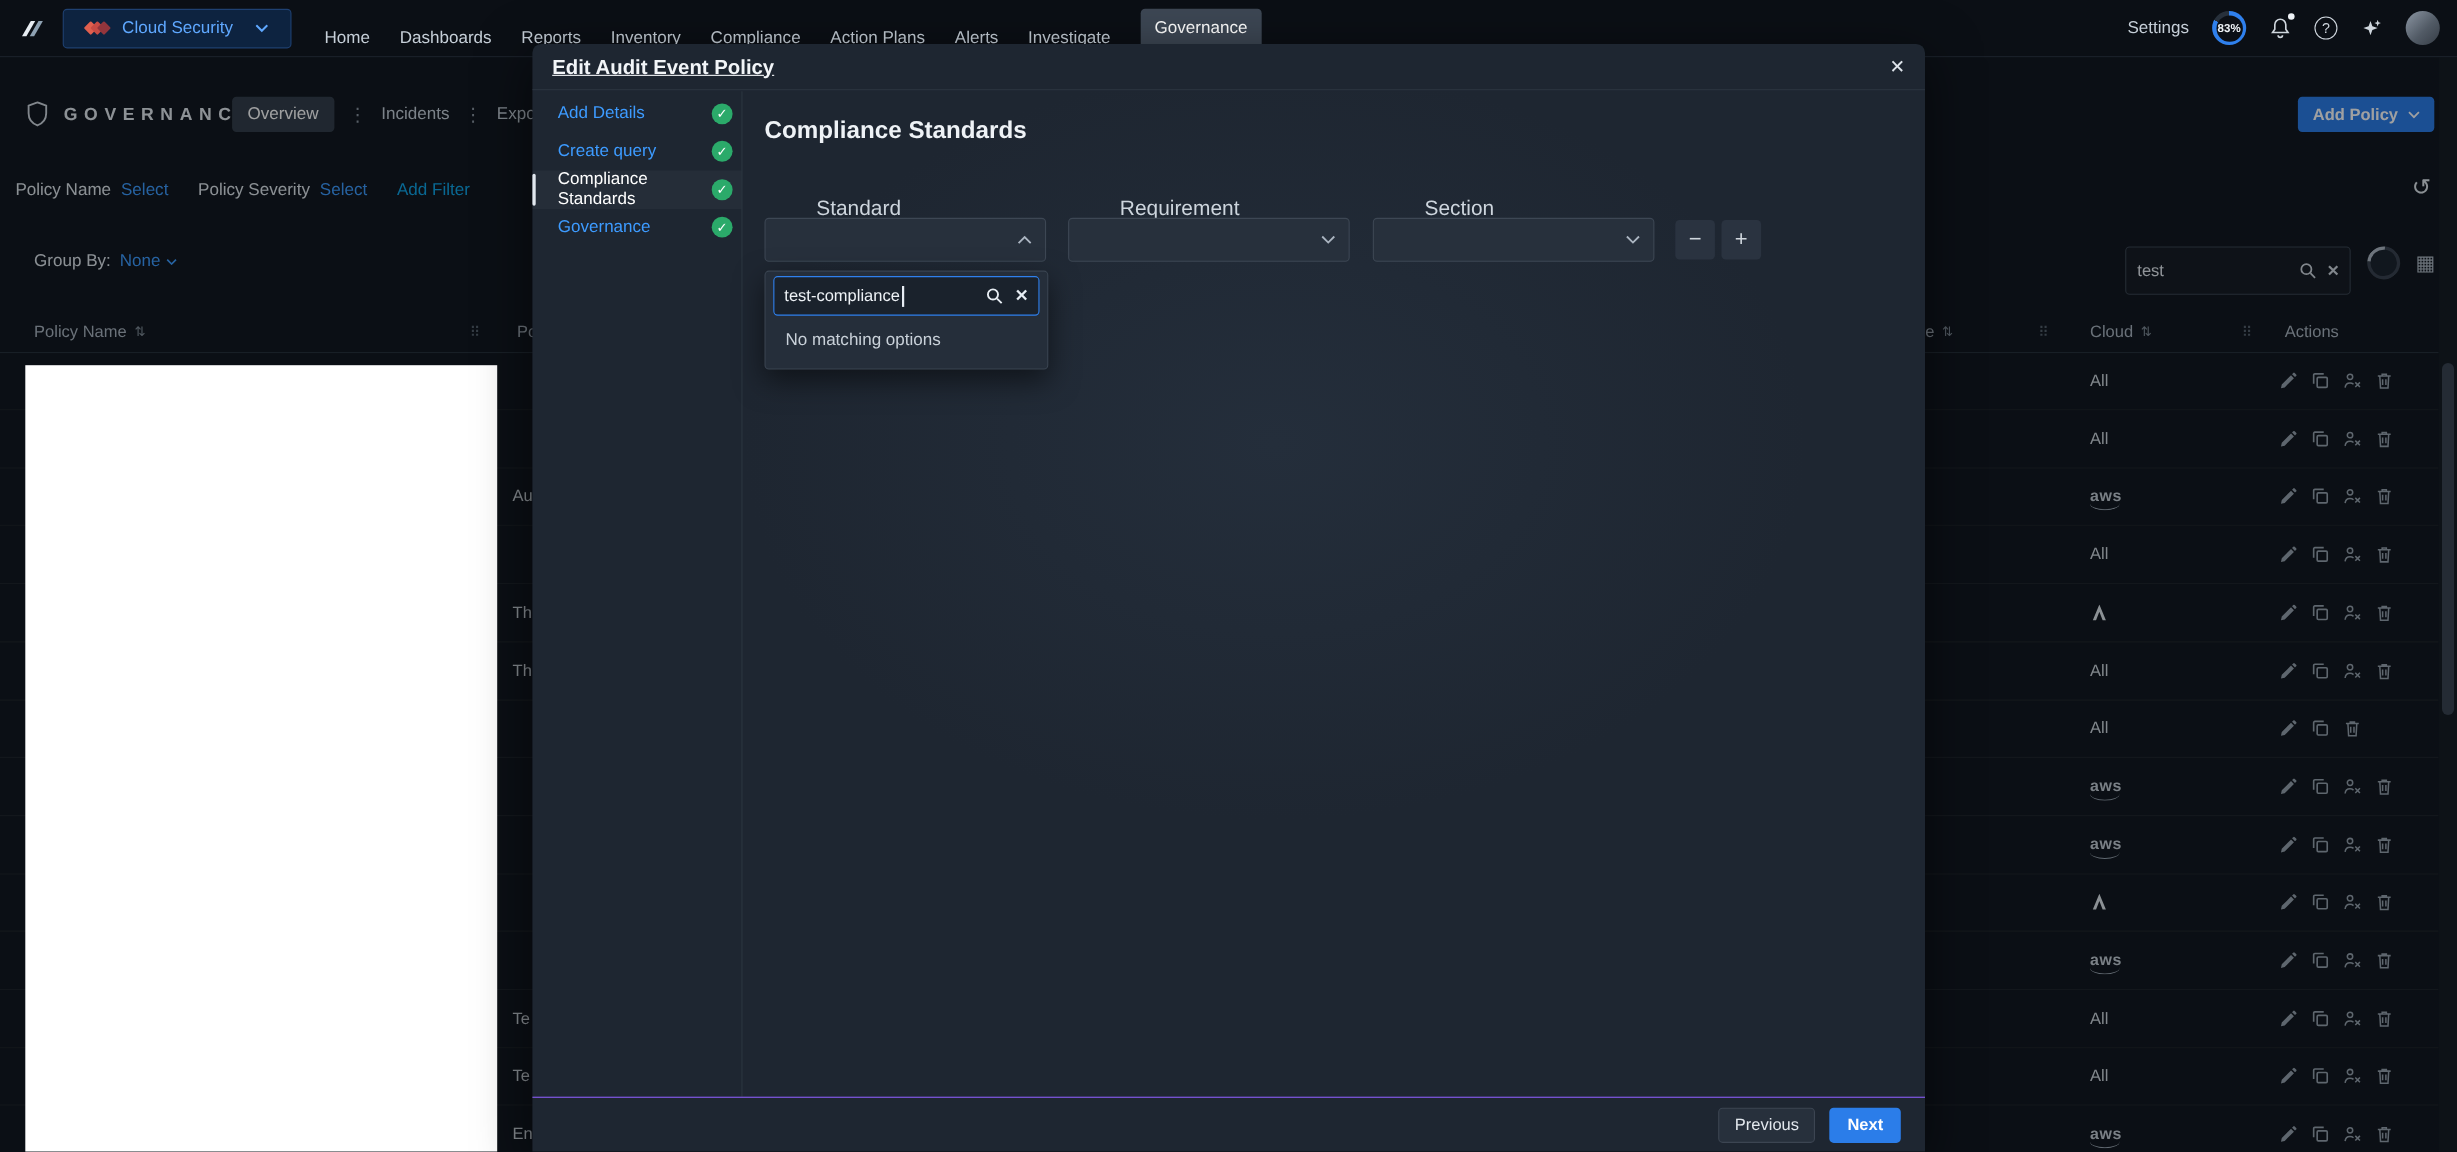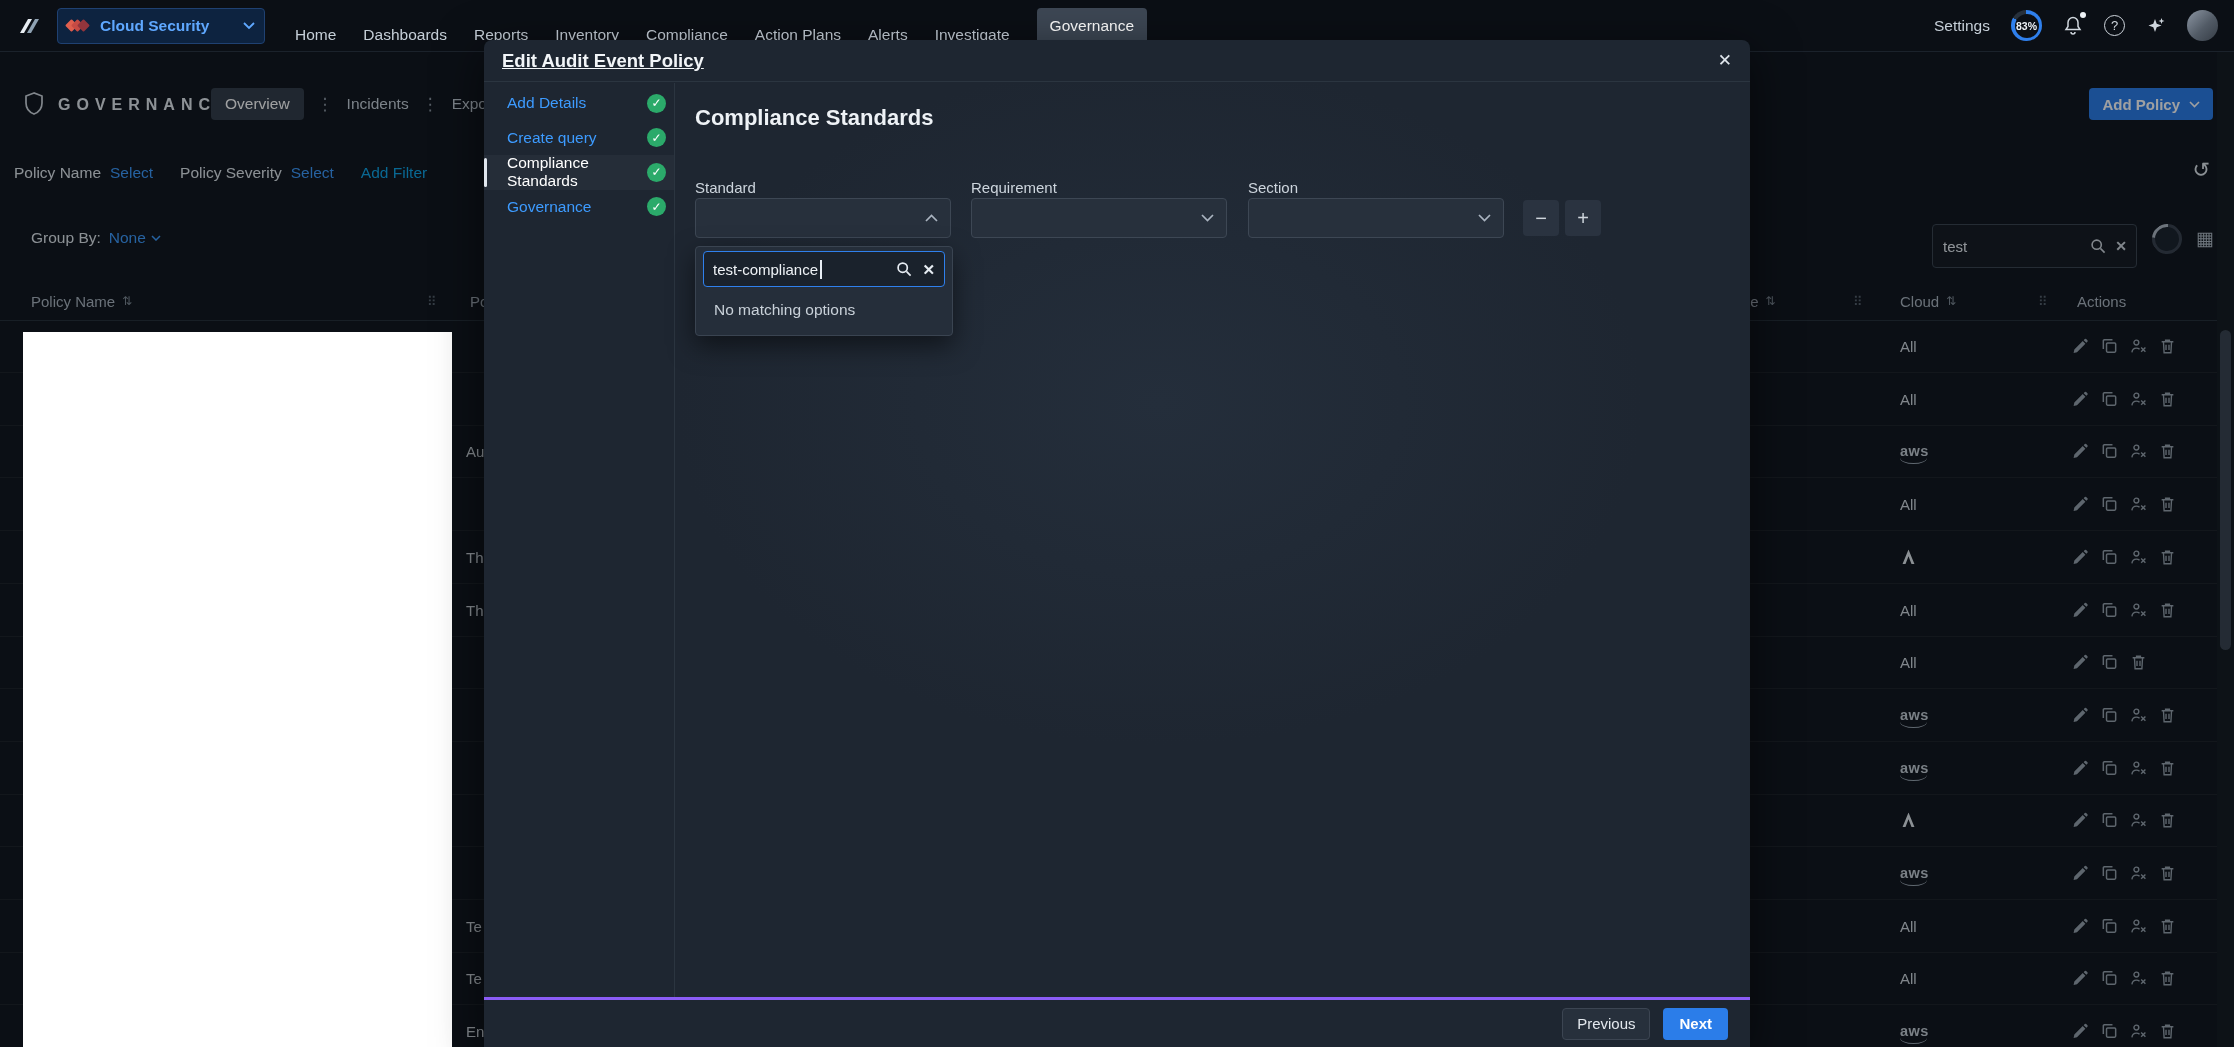--- a/index.html
+++ b/index.html
@@ -54,21 +54,21 @@
 
   
   .dim{position:absolute;left:0;right:0;top:51px;bottom:0;background:rgba(2,5,9,0.38);z-index:20;}
   .redact{position:absolute;left:23px;top:332px;width:429px;height:715px;background:#ffffff;z-index:25;}
 
   
   .topnav{position:absolute;top:0;left:0;right:0;height:51px;background:#0b0f15;border-bottom:1px solid #1b222b;
       display:flex;align-items:center;z-index:30;}
   .logo{margin-left:14px;display:flex;}
   .product{margin-left:13px;width:208px;height:36px;background:#0d2340;border:1px solid #1f4172;border-radius:4px;
-      display:flex;align-items:center;padding:0 9px;box-sizing:border-box;cursor:pointer;font-weight:bold;}
+      display:flex;align-items:center;padding:0 20px;box-sizing:border-box;cursor:pointer;}
   .p-logo{display:flex;margin-right:9px;}
   .diamond{width:9px;height:9px;transform:rotate(45deg);border-radius:1px;margin-right:-3px;}
   .d1{background:#e05f4e;}.d2{background:#c74b44;}.d3{background:#93353c;}
   .p-label{font-size:15.5px;color:#5fa8ff;margin-left:6px;}
   .p-chev{margin-left:auto;display:flex;}
   .nav-items{margin-left:30px;display:flex;align-items:flex-end;gap:27px;}
   .nav-item{font-size:15.5px;color:#c6cfd8;cursor:pointer;white-space:nowrap;}
   .nav-item.active{background:#3d4754;border-radius:4px;padding:9px 13px;color:#fff;}
   .nav-right{margin-left:auto;display:flex;align-items:center;gap:21px;margin-right:16px;}
   .settings{font-size:15.5px;color:#c6cfd8;cursor:pointer;}
@@ -91,39 +91,39 @@
   .m-close{margin-left:auto;color:#dfe5ec;font-size:17px;cursor:pointer;line-height:1;}
   .m-side{position:absolute;left:0;top:43px;width:191px;bottom:50px;border-right:1px solid #2b3540;padding-top:3px;box-sizing:border-box;}
   .step{position:relative;height:34.5px;display:flex;align-items:center;padding-left:23px;font-size:15.5px;color:#3d9bff;cursor:pointer;}
   .step.active{color:#fff;background:rgba(255,255,255,0.035);}
   .step.active::before{content:"";position:absolute;left:0;top:3px;bottom:3px;width:3px;background:#e1e7ee;border-radius:2px;}
   .step-check{margin-left:auto;margin-right:8px;min-width:19px;height:19px;border-radius:50%;background:#2baa6a;color:#fff;
       font-size:12px;display:flex;align-items:center;justify-content:center;}
   .m-content{position:absolute;left:192px;top:43px;right:0;bottom:50px;
       background:radial-gradient(60% 50% at 45% 35%,#242e3b 0%,#1e2631 75%);}
   .m-h2{position:absolute;left:19px;top:22px;font-size:22px;font-weight:600;color:#eef2f6;margin:0;}
-  .flabel{position:absolute;top:96px;font-size:15px;color:#cdd5dd;}
+  .flabel{position:absolute;top:96px;font-size:19px;color:#cdd5dd;margin-left:47px;}
   .fl1{left:19px;}.fl2{left:295px;}.fl3{left:572px;}
   .select{position:absolute;top:115px;width:256px;height:40px;background:#27303c;border:1px solid #3d4754;border-radius:4px;
       box-sizing:border-box;display:flex;align-items:center;justify-content:flex-end;padding-right:12px;cursor:pointer;}
   .se1{left:19px;}.se2{left:295px;}.se3{left:572px;}
   .sq{position:absolute;top:117px;width:36px;height:36px;background:#2a3340;border:none;border-radius:4px;color:#cfd6dd;
       font-size:20px;line-height:1;cursor:pointer;font-family:inherit;}
   .sq.minus{left:847px;}.sq.plus{left:889px;}
   .dd-panel{position:absolute;left:19px;top:163px;width:258px;background:#252e3a;border:1px solid #3a4451;border-radius:4px;
       box-shadow:0 10px 26px rgba(0,0,0,.5);box-sizing:border-box;padding:4px 7px 0;z-index:5;}
   .dd-search{height:36px;border:1.5px solid #2f80ed;border-radius:4px;background:#1a222c;display:flex;align-items:center;
       padding:0 9px;box-sizing:border-box;cursor:text;}
   .dd-text{font-size:15px;color:#eef2f6;white-space:nowrap;}
   .caret{width:1.5px;height:19px;background:#e8eef5;margin-left:2px;animation:blink 1.1s step-end infinite;}
   @keyframes blink{50%{opacity:0;}}
   .dd-mag{margin-left:auto;display:flex;cursor:pointer;}
   .dd-clr{margin-left:10px;color:#e7edf3;font-size:15px;font-weight:700;cursor:pointer;line-height:1;}
   .dd-empty{font-size:15.5px;color:#c9d1d9;padding:14px 11px 16px;}
-  .m-foot{position:absolute;left:0;right:0;bottom:0;height:50px;border-top:3px solid #8b5cf6;display:flex;align-items:center;
+  .m-foot{position:absolute;left:0;right:0;bottom:0;height:50px;border-top:1px solid #8b5cf6;display:flex;align-items:center;
       justify-content:flex-end;gap:13px;padding-right:22px;box-sizing:border-box;}
   .btn{height:32px;border-radius:4px;font-size:15px;font-family:inherit;cursor:pointer;}
   .btn.ghost{background:#27303c;border:1px solid #3c4552;color:#e3e8ee;padding:0 14px;}
   .btn.primary{background:#2b7de9;border:none;color:#fff;font-weight:600;padding:0 16px;}
 </style>
 </head>
 <body>
 
 <div class="stage">
 

